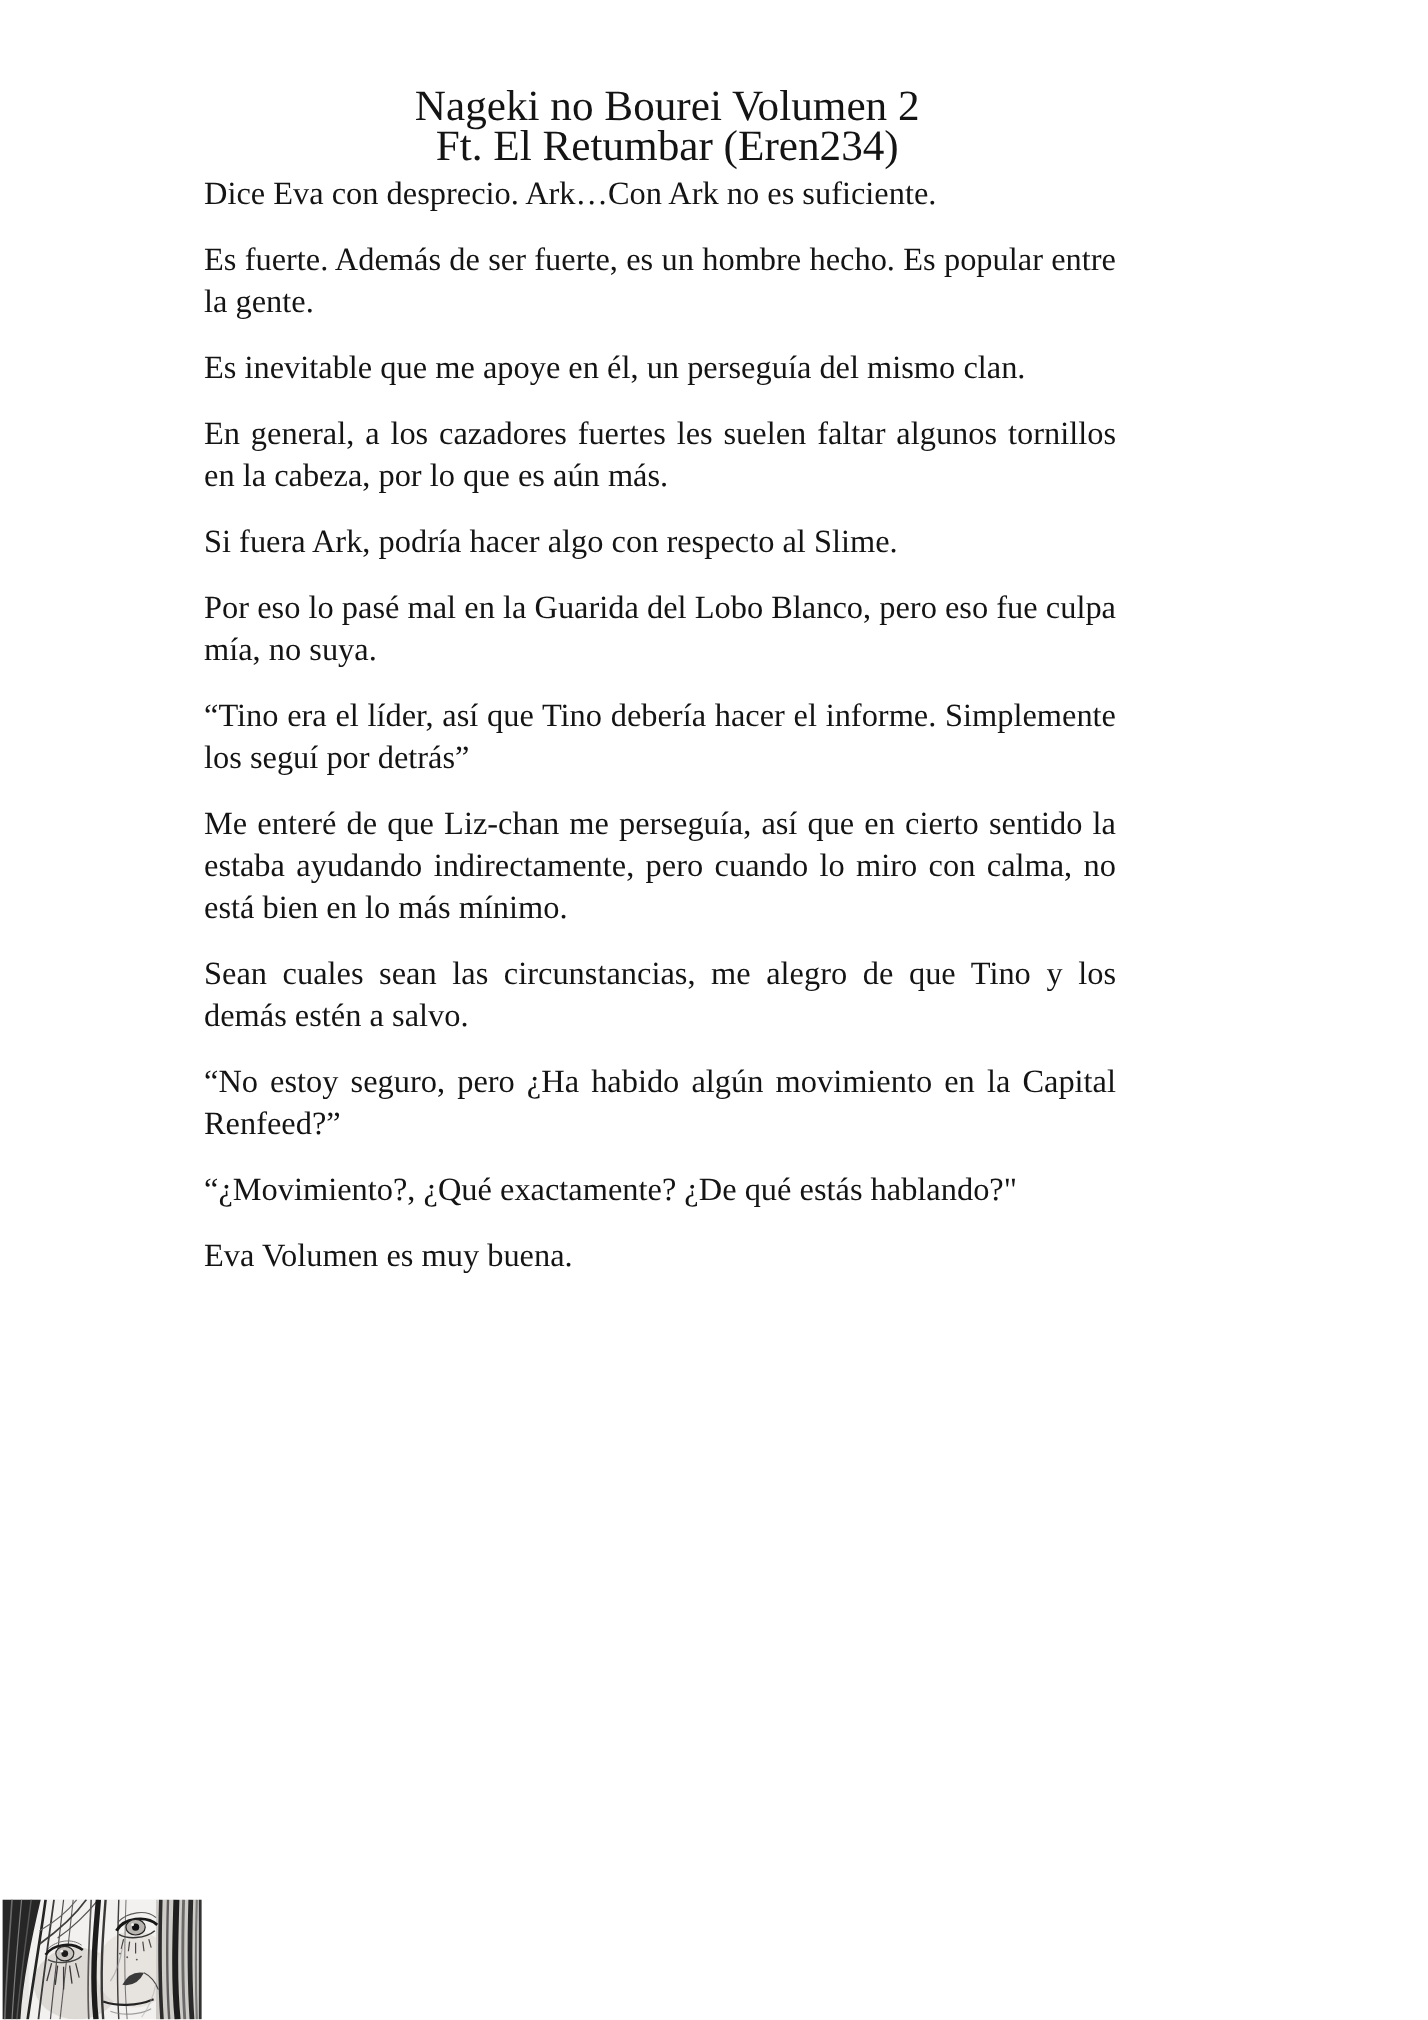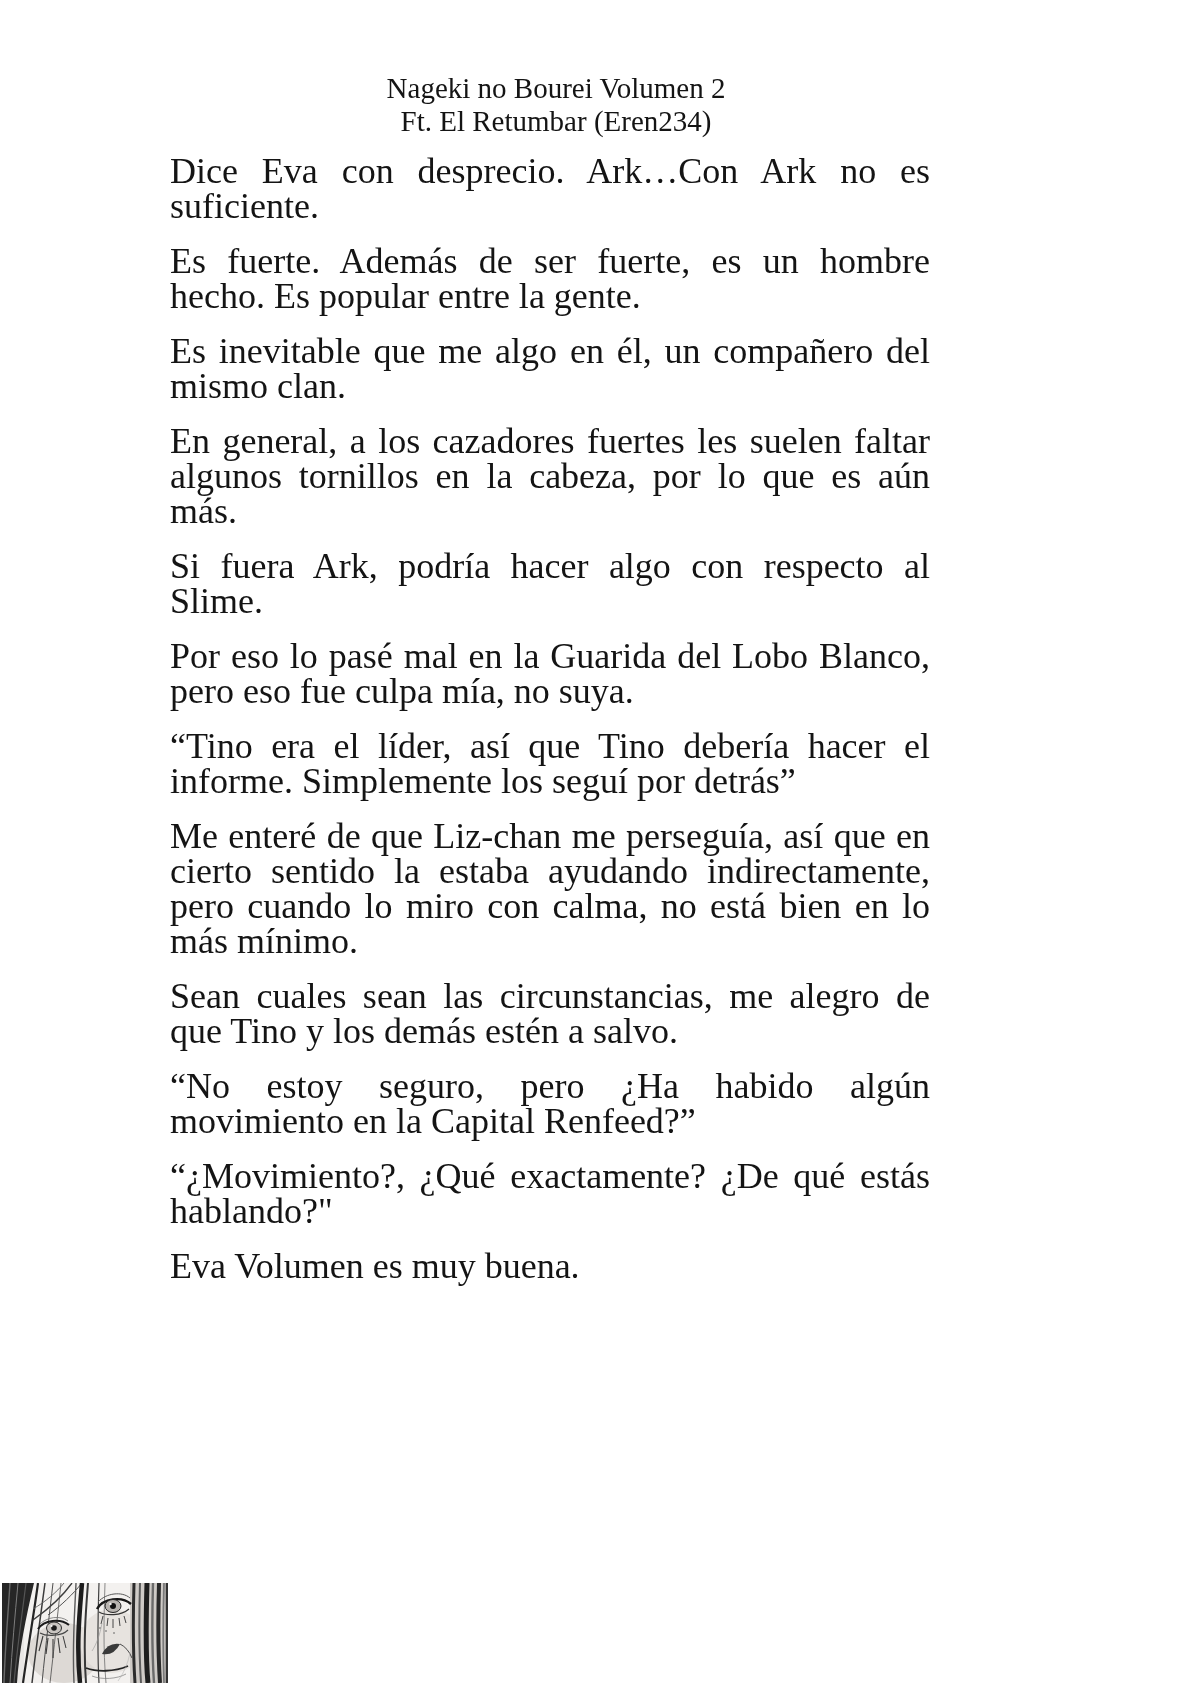--- a/index.html
+++ b/index.html
@@ -22,29 +22,29 @@
     overflow: hidden;
   }
   .content {
     position: absolute;
     left: 170px;
     top: 72px;
     width: 772px;
   }
   .title-block {
     text-align: center;
-    font-size: 29px;
+    font-size: 36px;
     line-height: 33px;
-    margin-bottom: 16px;
+    margin-bottom: 6px;
   }
   .doc-title, .doc-subtitle {
     white-space: nowrap;
   }
   .body-text p {
-    font-size: 36px;
+    font-size: 27px;
     line-height: 35px;
     text-align: justify;
     margin: 0 12px 20px 0;
   }
   .illustration {
     position: absolute;
     left: 2px;
     top: 1583px;
     width: 166px;
     height: 100px;
@@ -57,21 +57,21 @@
 <div class="page">
 
   <div class="content">
     <div class="title-block">
       <div class="doc-title">Nageki no Bourei Volumen 2</div>
       <div class="doc-subtitle">Ft. El Retumbar (Eren234)</div>
     </div>
     <div class="body-text">
         <p>Dice Eva con desprecio. Ark…Con Ark no es suficiente.</p>
         <p>Es fuerte. Además de ser fuerte, es un hombre hecho. Es popular entre la gente.</p>
-        <p>Es inevitable que me algo en él, un compañero del mismo clan.</p>
+        <p>Es inevitable que me apoye en él, un perseguía del mismo clan.</p>
         <p>En general, a los cazadores fuertes les suelen faltar algunos tornillos en la cabeza, por lo que es aún más.</p>
         <p>Si fuera Ark, podría hacer algo con respecto al Slime.</p>
         <p>Por eso lo pasé mal en la Guarida del Lobo Blanco, pero eso fue culpa mía, no suya.</p>
         <p>“Tino era el líder, así que Tino debería hacer el informe. Simplemente los seguí por detrás”</p>
         <p>Me enteré de que Liz-chan me perseguía, así que en cierto sentido la estaba ayudando indirectamente, pero cuando lo miro con calma, no está bien en lo más mínimo.</p>
         <p>Sean cuales sean las circunstancias, me alegro de que Tino y los demás estén a salvo.</p>
         <p>“No estoy seguro, pero ¿Ha habido algún movimiento en la Capital Renfeed?”</p>
         <p>“¿Movimiento?, ¿Qué exactamente? ¿De qué estás hablando?"</p>
         <p>Eva Volumen es muy buena.</p>
       </div>

